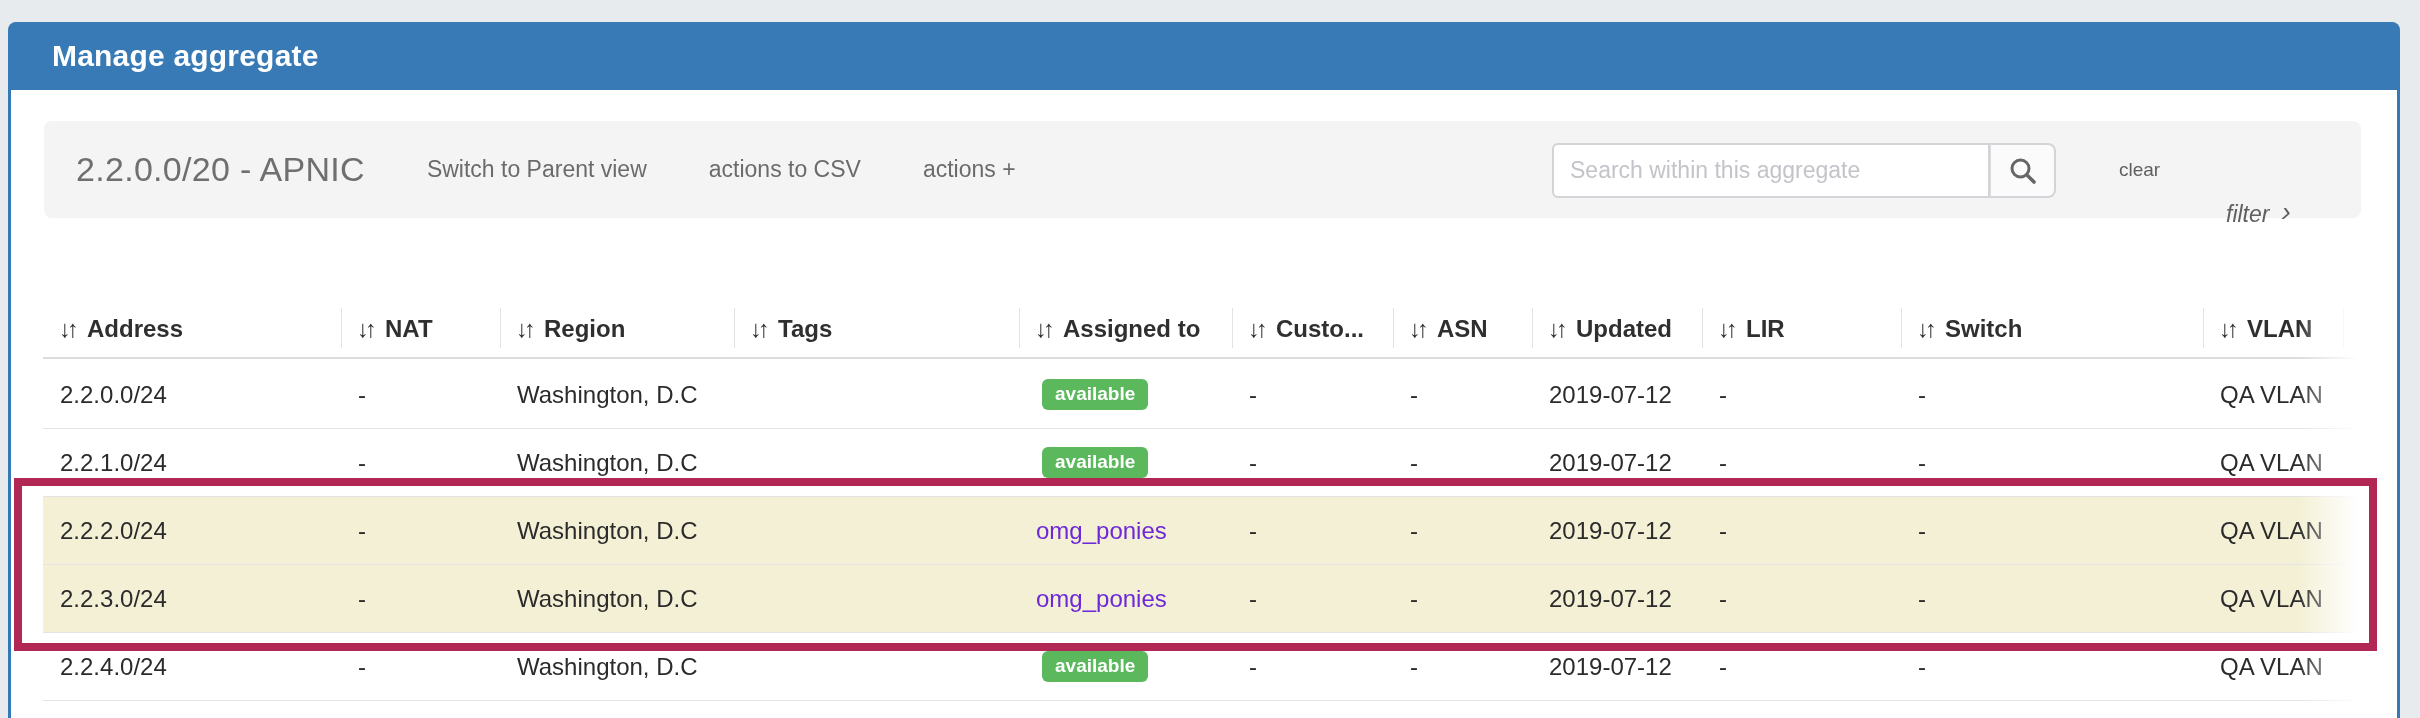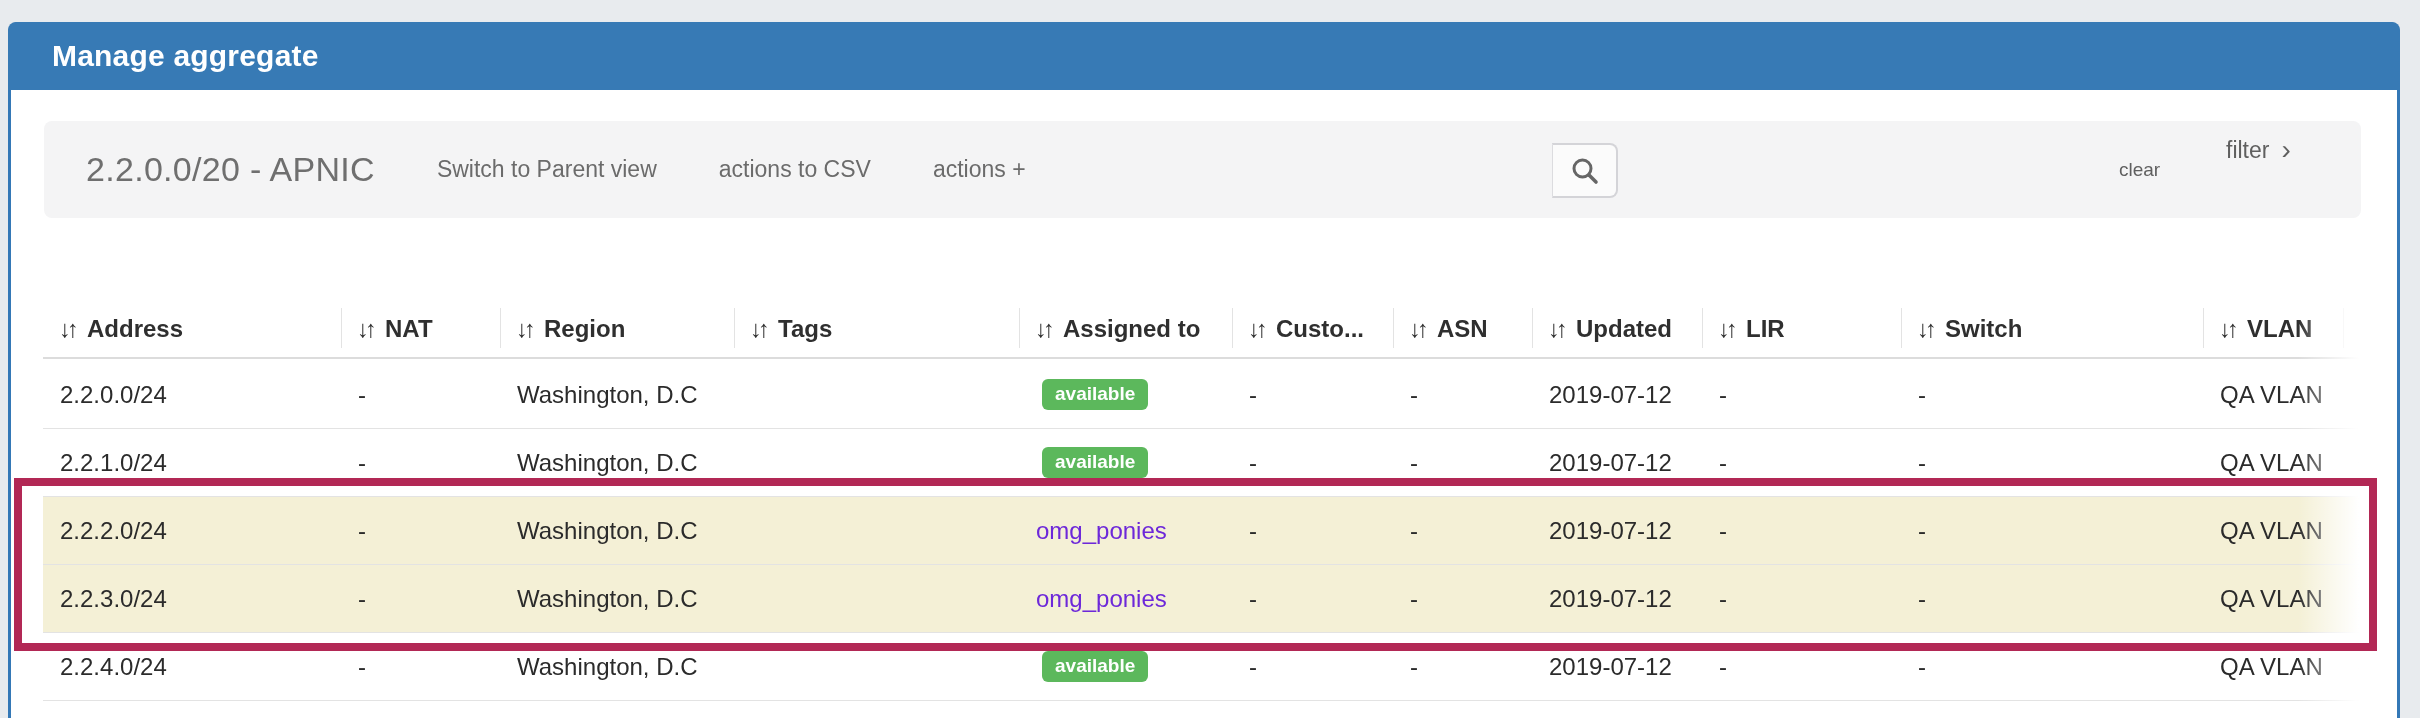--- a/index.html
+++ b/index.html
@@ -24,21 +24,21 @@
     color:#ffffff; font-size:30px; font-weight:bold; letter-spacing:0.2px;
   }
 
   
   .toolbar {
     position:absolute; left:44px; top:121px; width:2317px; height:97px;
     background:#f4f4f5; border-radius:8px;
     display:flex; align-items:center;
   }
   .agg-label {
-    margin-left:42px; font-size:34px; color:#6f6f6f; letter-spacing:0.3px;
+    margin-left:32px; font-size:34px; color:#6f6f6f; letter-spacing:0.3px;
   }
   .tb-link {
     margin-left:62px; font-size:23px; color:#6b6b6b; cursor:pointer; white-space:nowrap;
   }
   .search-group {
     position:absolute; left:1552px; top:143px; height:55px; display:flex; z-index:3;
   }
   .search-input {
     width:438px; height:55px; border:2px solid #d4d4d8; border-radius:6px 0 0 6px;
     background:#ffffff; font-size:23px; padding:0 16px; color:#444; outline:none;
@@ -48,22 +48,22 @@
   .search-btn {
     width:66px; height:55px; border:2px solid #d4d4d8; border-left:1px solid #dcdcdf;
     border-radius:0 8px 8px 0; background:#fbfbfb;
     display:flex; align-items:center; justify-content:center; cursor:pointer;
   }
   .clear-btn {
     position:absolute; left:2119px; top:121px; height:97px; display:flex; align-items:center;
     font-size:19px; color:#5f5f5f; cursor:pointer; z-index:3;
   }
   .filter-btn {
-    position:absolute; left:2226px; top:137px; height:97px; display:flex; align-items:flex-start;
-    font-size:23px; color:#5f5f5f; cursor:pointer; z-index:3;
+    position:absolute; left:2226px; top:131px; height:97px; display:flex; align-items:flex-end;
+    font-size:23px; color:#5f5f5f; cursor:pointer; z-index:3;font-style:italic;
   }
   .filter-chevron { font-size:28px; margin-left:12px; margin-top:-3px; color:#5f5f5f; }
 
   
   .grid-cols {
     display:grid;
     grid-template-columns:298px 159px 234px 285px 213px 161px 139px 170px 199px 302px 140px 20px;
   }
   .thead {
     position:absolute; left:43px; top:300px; width:2320px; height:59px;
@@ -120,20 +120,21 @@
   </div>
 
   <div class="toolbar">
     <span class="agg-label">2.2.0.0/20 - APNIC</span>
     <span class="tb-link">Switch to Parent view</span>
     <span class="tb-link">actions to CSV</span>
     <span class="tb-link">actions +</span>
   </div>
 
   <div class="search-group">
+    <input class="search-input" type="text" placeholder="Search within this aggregate" style="">
     <div class="search-btn">
       <span style="display:flex;">
         <svg width="32" height="32" viewBox="0 0 32 32" fill="none">
           <circle cx="13.5" cy="13.5" r="8.5" stroke="#666666" stroke-width="3"></circle>
           <line x1="20" y1="20" x2="27" y2="27" stroke="#666666" stroke-width="3.6" stroke-linecap="round"></line>
         </svg>
       </span>
     </div>
   </div>
 

